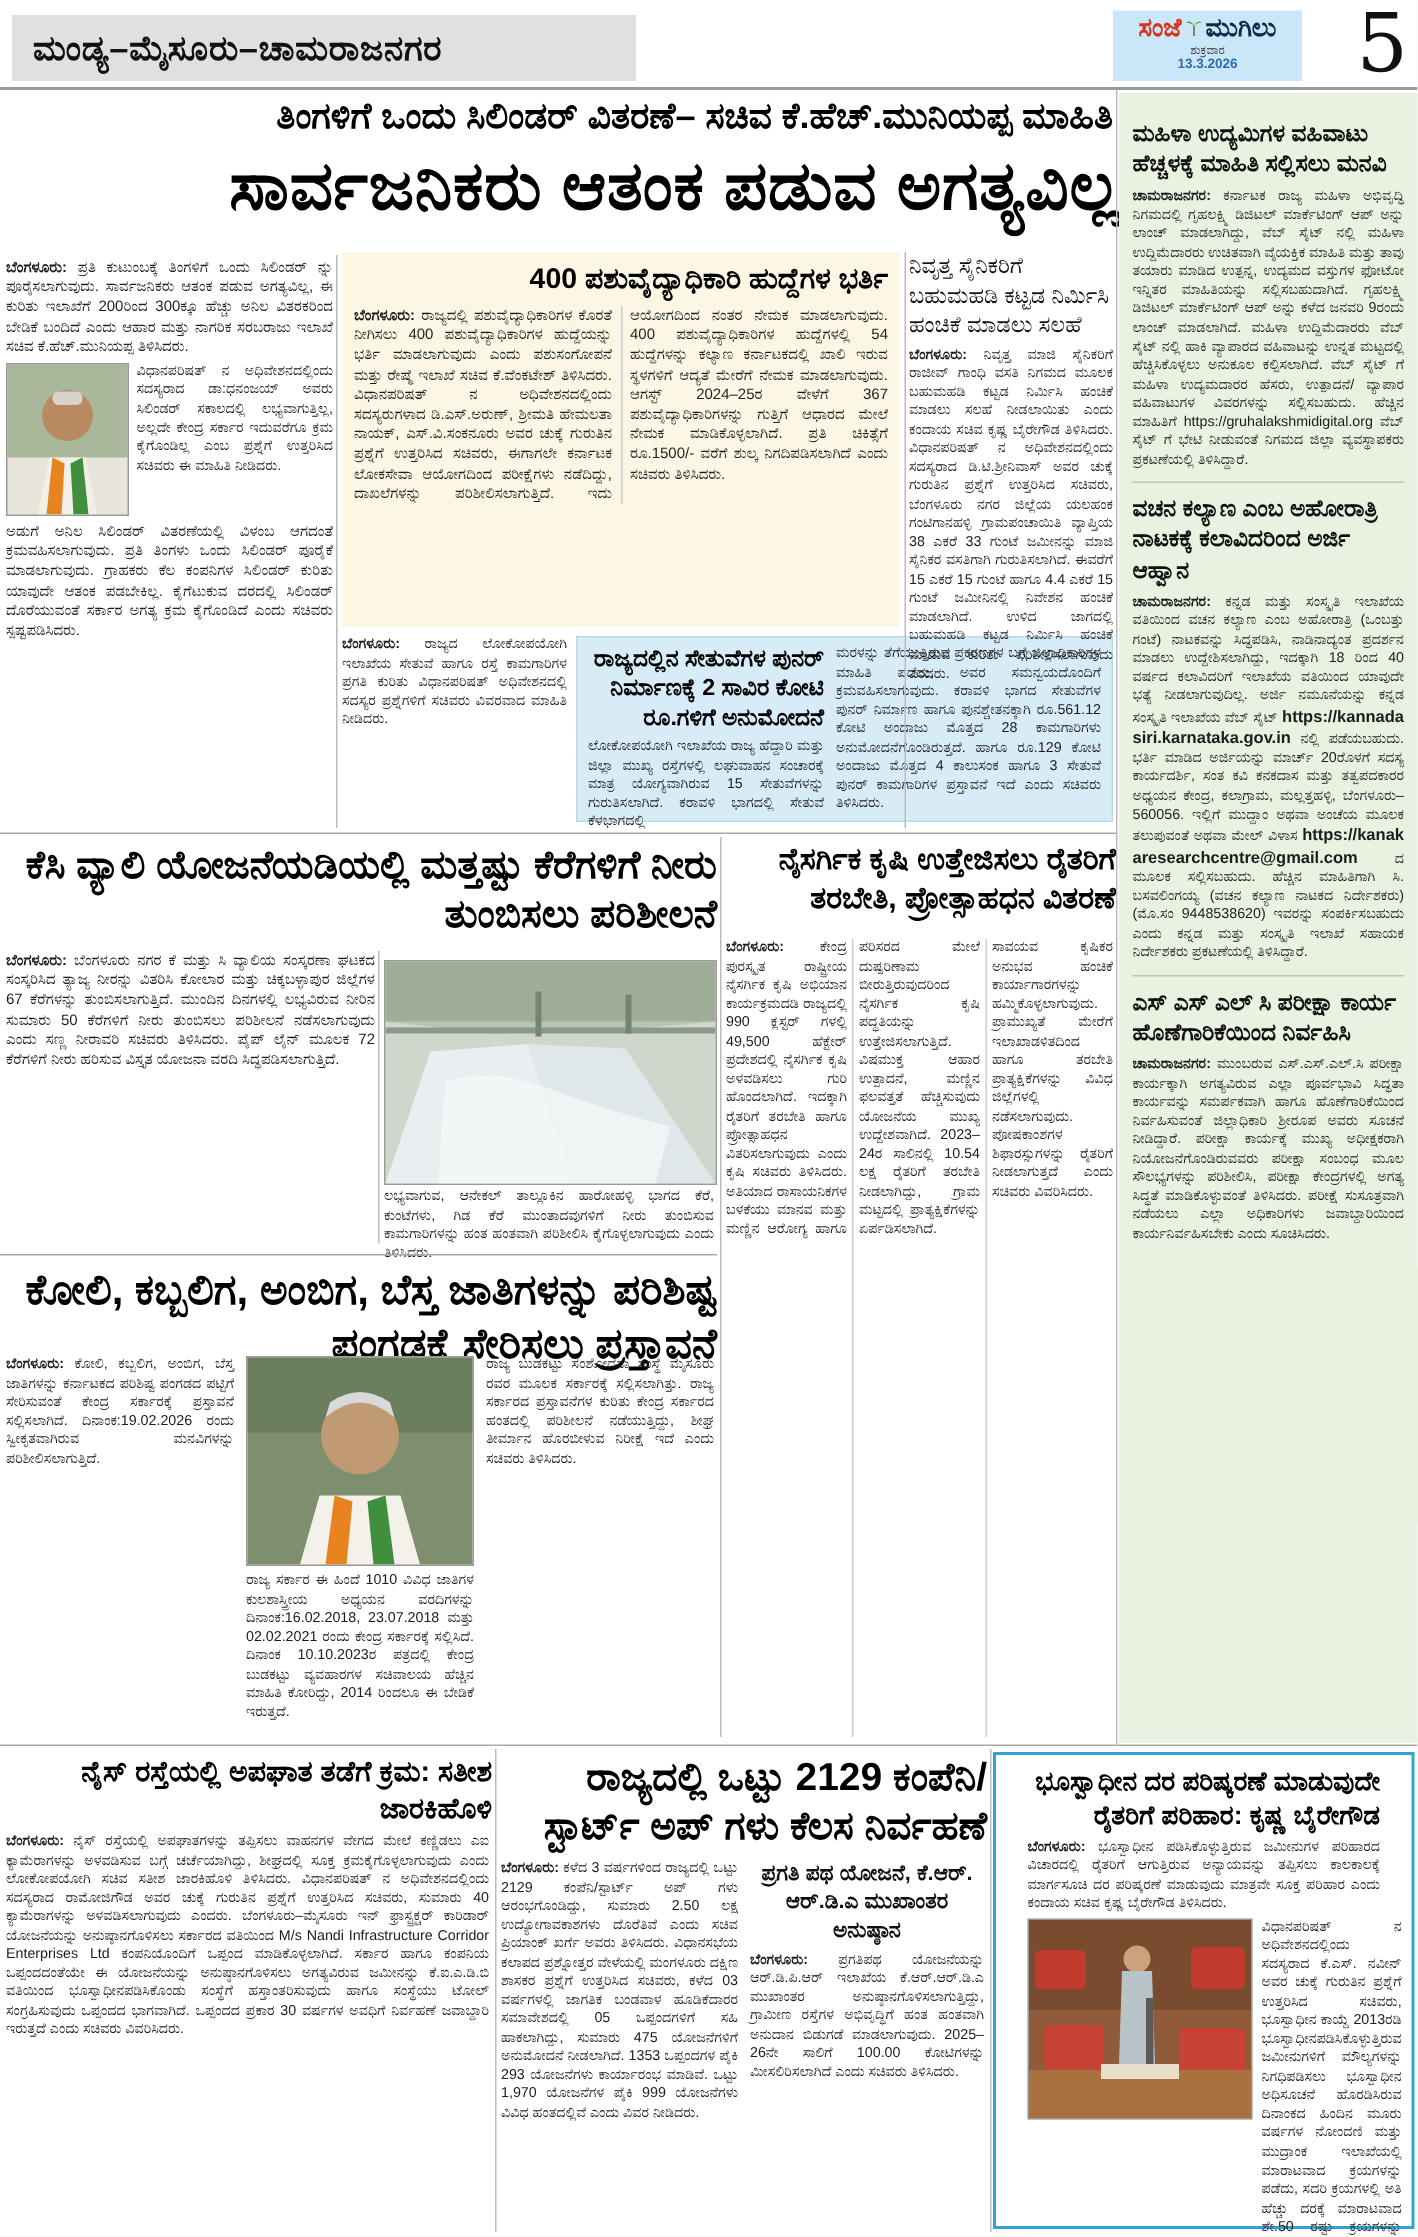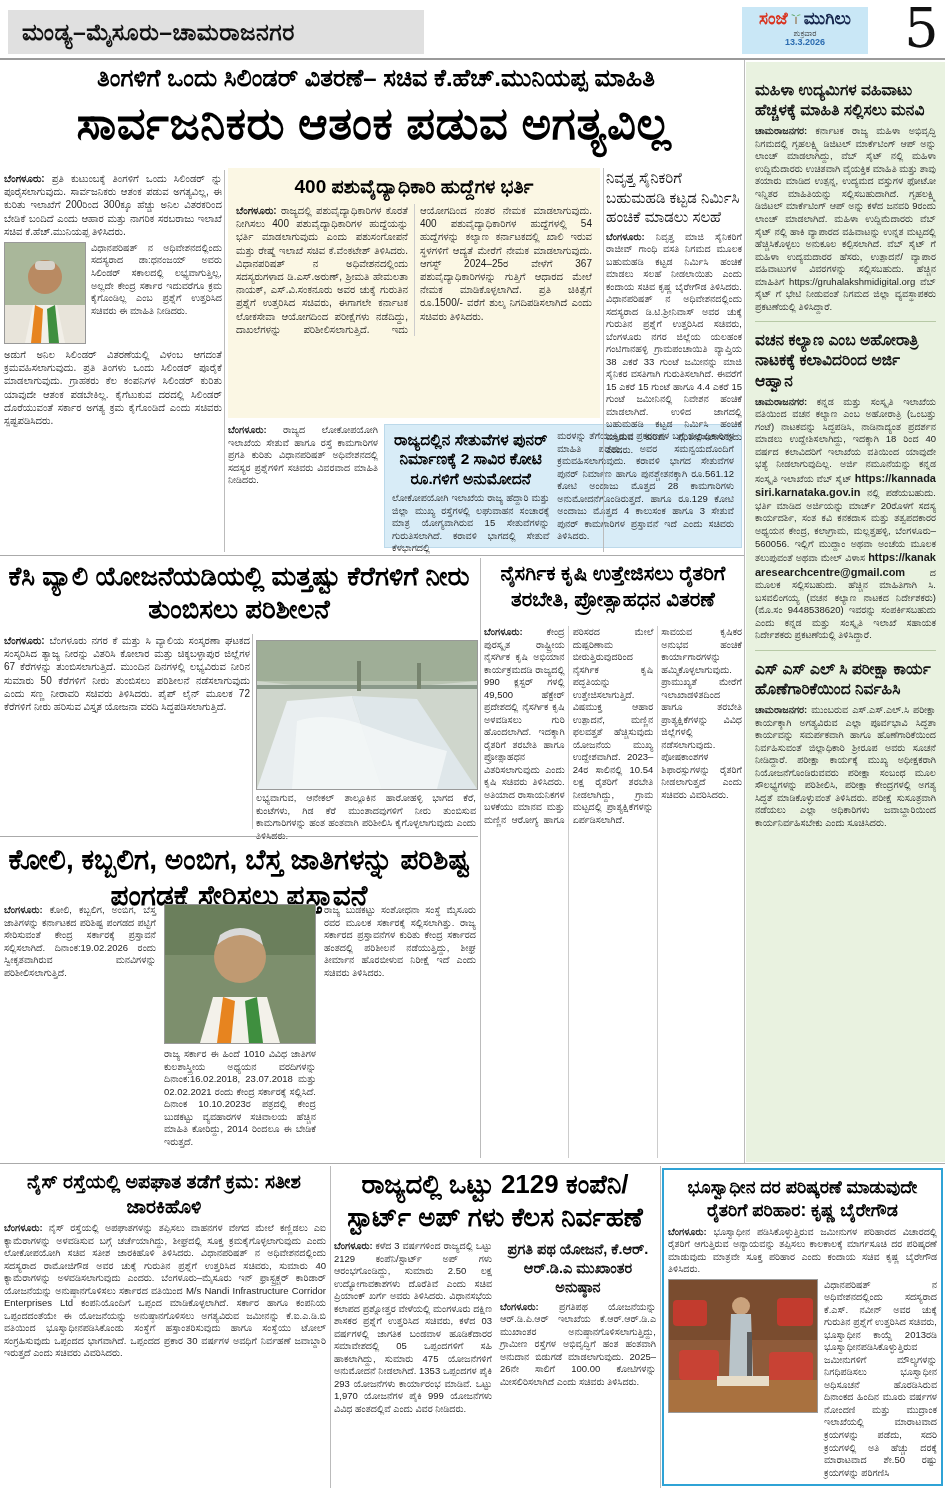--- a/index.html
+++ b/index.html
@@ -10,21 +10,21 @@
   .region-box{left:8px;top:10px;width:402px;height:44px;background:#e0e0e0;display:flex;align-items:center;padding-left:14px;font-size:23px;font-weight:bold;letter-spacing:.5px;}
   .masthead{left:742px;top:7px;width:126px;height:47px;background:#c9e7f6;text-align:center;line-height:1.05;padding-top:3px;box-sizing:border-box;}
   .mh-row{display:flex;justify-content:center;align-items:center;gap:2px;}
   .mh-1{color:#d9331f;font-weight:bold;font-size:17px;}
   .mh-2{color:#15254c;font-weight:bold;font-size:17px;}
   .mh-day{font-size:8px;color:#333;margin-top:2px;}
   .mh-date{font-size:9px;color:#2b6cb0;font-weight:bold;}
   .pagenum{left:898px;top:0px;width:47px;height:58px;font-family:"DejaVu Serif","Liberation Serif",serif;font-size:54px;text-align:center;line-height:58px;}
   .header-rule{left:0;top:58px;width:945px;height:2px;background:#9a9a9a;}
   
-  .hl{font-weight:bold;color:#000;text-align:center;}
+  .hl{font-weight:bold;color:#000;text-align:right;}
   .dl{font-weight:bold;}
   .bodytxt{font-size:10px;line-height:1.32;text-align:justify;color:#1c1c1c;}
   .small{font-size:9.5px;}
   .vr{position:absolute;width:1px;background:#bbb;}
   .hr{position:absolute;height:1px;background:#aaa;}
   
   .lead-kicker{left:10px;top:64px;width:732px;font-size:24px;}
   .lead-head{left:0px;top:98px;width:748px;font-size:45px;letter-spacing:.5px;}
   .lead-col1{left:4px;top:172px;width:218px;}
   .photo-frame{border:1px solid #999;background:#cfd8c8;}
@@ -57,21 +57,21 @@
   .caste-col{flex:1;}
   .caste-photo{width:150px;height:138px;margin-bottom:4px;}
   
   .nice-head{left:0px;top:1170px;width:328px;font-size:19px;line-height:1.3;}
   .nice-body{left:4px;top:1222px;width:322px;}
   .st-head{left:332px;top:1168px;width:326px;font-size:26px;line-height:1.25;}
   .st-row{left:334px;top:1240px;width:322px;display:flex;gap:8px;}
   .st-left{width:158px;}
   .st-right{width:156px;}
   .st-subdek{font-weight:bold;font-size:14.5px;text-align:center;line-height:1.3;margin-bottom:4px;}
-  .land-box{left:662px;top:1168px;width:281px;height:318px;border:2px solid #2fa3d6;box-sizing:border-box;padding:6px 4px;background:#fff;}
+  .land-box{left:662px;top:1168px;width:281px;height:318px;border:2px solid #2fa3d6;box-sizing:border-box;padding:6px 21px;background:#fff;}
   .land-head{font-size:17.5px;line-height:1.3;margin-bottom:4px;}
   .land-row{display:flex;gap:6px;margin-top:3px;}
   .land-photo{width:148px;height:132px;flex:none;}
   svg{display:block;}
 </style>
 </head>
 <body>
 
 <div id="page">
 

